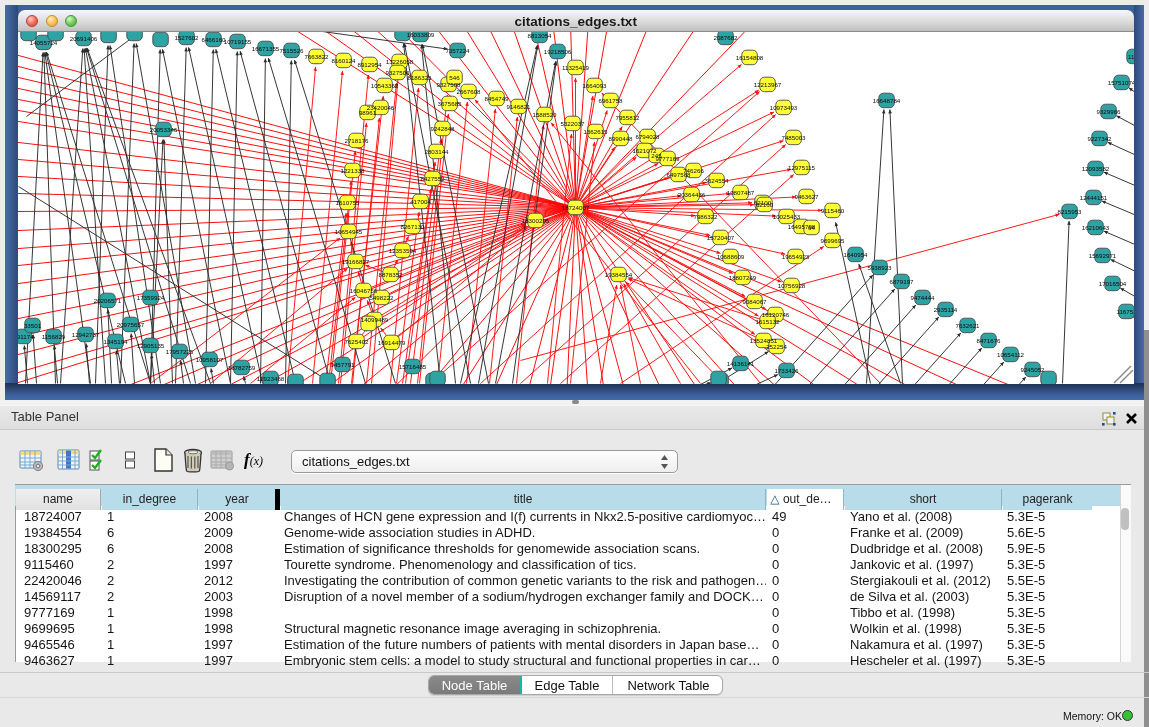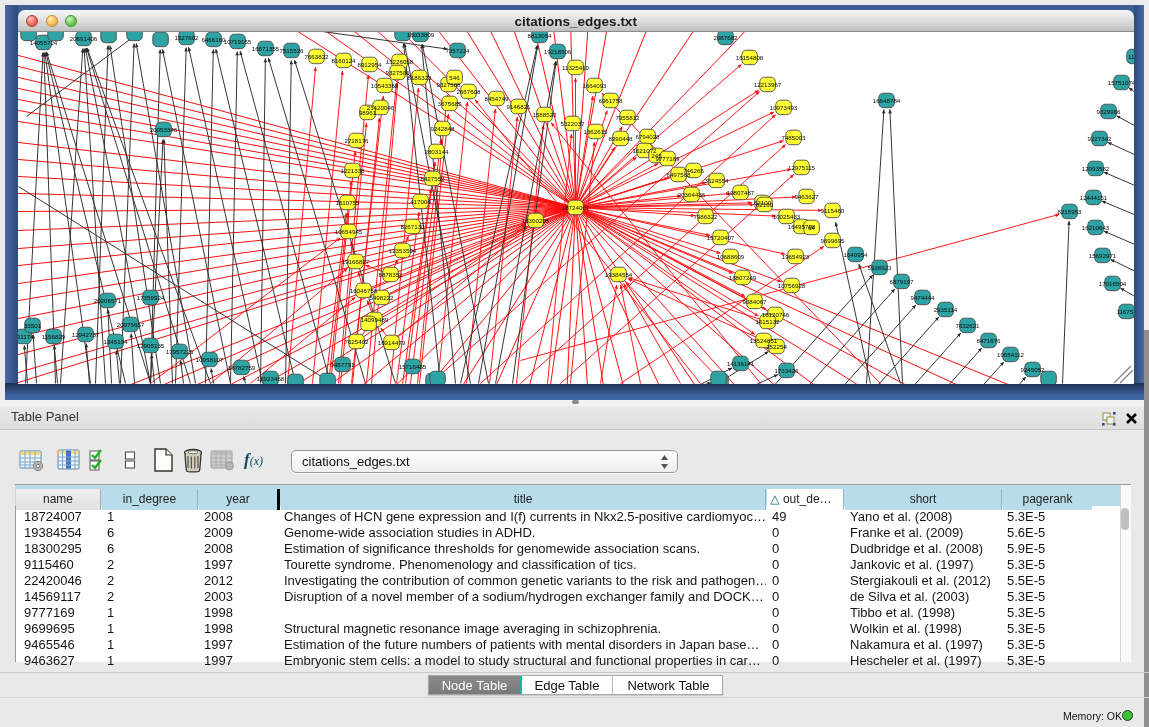--- a/index.html
+++ b/index.html
@@ -16,21 +16,21 @@
 .rightstrip{position:absolute;left:1144px;top:0;width:5px;height:727px;background:#ededed;}
 .rightstrip2{position:absolute;left:1144px;top:330px;width:5px;height:397px;background:#8f8f8f;}
 .dropdown{position:absolute;left:291px;top:450px;width:387px;height:23px;background:linear-gradient(180deg,#fefefe,#eee);border:1px solid #9a9a9a;border-radius:5px;box-shadow:0 1px 0 #fff;}
 .dropdown span{position:absolute;left:10px;top:3px;font-size:13px;color:#111;}
 .table-wrap{position:absolute;left:15px;top:484px;width:1116px;height:178px;background:#fff;border:1px solid #9a9a9a;border-bottom:none;}
 .thead{position:absolute;left:15px;top:485px;width:1105px;height:21px;background:#b9dcea;}
 .th{position:absolute;top:489px;height:21px;border-right:1px solid #8fb5c2;font-size:12px;color:#222;text-align:center;line-height:21px;}
 .row{position:absolute;left:15px;width:1105px;height:16px;font-size:13px;color:#151515;}
 .row span{position:absolute;top:0;white-space:nowrap;}
 .tabbar{position:absolute;left:0;top:672px;width:1149px;height:1px;background:#c9c9c9;}
-.seg{position:absolute;left:428px;top:675px;width:295px;height:20px;background:#fff;border:1px solid #a8a8a8;border-radius:0;overflow:hidden;box-shadow:0 1px 1px rgba(0,0,0,0.12);}
+.seg{position:absolute;left:428px;top:675px;width:295px;height:20px;background:#fff;border:1px solid #a8a8a8;border-radius:6px;overflow:hidden;box-shadow:0 1px 1px rgba(0,0,0,0.12);}
 .seg div{position:absolute;top:0;height:20px;font-size:13px;line-height:19px;text-align:center;color:#111;}
 .statusline{position:absolute;left:0;top:697px;width:1149px;height:1px;background:#d8d8d8;}
 .memtext{position:absolute;left:1063px;top:710px;font-size:10.5px;color:#111;}
 .memdot{position:absolute;left:1122px;top:710px;width:11px;height:11px;border-radius:50%;background:#35c335;border:1px solid #333;}
 </style></head><body>
 <div class="frame"></div>
 <div class="frameL"></div>
 <div class="frameR"></div>
 <div class="frameB"></div>
 <div class="titlebar">
@@ -768,34 +768,34 @@
 <path d="M4 6.5c0 0 1 16.5 1.6 17.5 0.7 1.2 12.1 1.2 12.8 0C19 23 20 6.5 20 6.5" fill="#cfcbb6" stroke="#333" stroke-width="1.3"></path>
 <path d="M7 9v12M10.4 9.5v12M13.8 9.5v12M17 9v12" stroke="#555" stroke-width="1.2"></path>
 <ellipse cx="12" cy="5.2" rx="5" ry="1.6" fill="#efeadb" stroke="#555" stroke-width="0.8"></ellipse>
 </svg></div>
 <div style="position:absolute;left:210px;top:448px;"><svg width="26" height="24" viewBox="0 0 26 24">
 <rect x="1" y="3" width="21" height="17" rx="1" fill="#cfcfcf" stroke="#9a9a9a"></rect>
 <rect x="1.5" y="3.5" width="20" height="3.4" fill="#bdbdbd"></rect>
 <path d="M1 10h21M1 14h21M1 17h21 M6 3v17M11 3v17M16 3v17" stroke="#aaa" stroke-width="1" fill="none"></path>
 <circle cx="19.5" cy="18" r="4" fill="#b5b5b5" stroke="#999"></circle>
 </svg></div>
-<div style="position:absolute;left:244px;top:450px;font-family:'Liberation Serif',serif;font-style:italic;font-size:17px;color:#0c4a6e;"><b>f</b><span style="font-size:12px;">(x)</span></div>
+<div style="position:absolute;left:244px;top:450px;font-family:'Liberation Serif',serif;font-style:italic;font-size:17px;color:#000000;"><b>f</b><span style="font-size:12px;">(x)</span></div>
 
 <div class="dropdown">
     <span>citations_edges.txt</span>
 <svg width="9" height="14" style="position:absolute;right:8px;top:4px;">
       <path d="M4.5 0 L8 5 L1 5 Z" fill="#555"></path>
       <path d="M4.5 14 L8 9 L1 9 Z" fill="#555"></path>
     </svg>
 </div>
 <div class="table-wrap"></div>
 <div class="thead"></div>
 <div class="th" style="left:16px;width:85px;background:linear-gradient(180deg,#efefef,#e2e2e2);border-right:1px solid #aaa;">name</div>
 <div class="th" style="left:102px;width:96px;background:#b9dcea;border-right:1px solid #8fb5c2;">in_degree</div>
-<div class="th" style="left:199px;width:81px;background:#b9dcea;border-right:3px solid #000000;">year</div>
+<div class="th" style="left:199px;width:81px;background:#b9dcea;border-right:5px solid #000000;">year</div>
 <div class="th" style="left:281px;width:485px;background:#b9dcea;border-right:1px solid #8fb5c2;">title</div>
 <div class="th" style="left:767px;width:77px;background:#ffffff;text-align:left;border-right:1px solid #8fb5c2;"><span style="color:#1a5a7a;">&nbsp;△</span> out_de…</div>
 <div class="th" style="left:845px;width:157px;background:#b9dcea;border-right:1px solid #8fb5c2;">short</div>
 <div class="th" style="left:1003px;width:89px;background:#b9dcea;border-right:none;">pagerank</div>
 <div class="row" style="top:509px">
     <span style="left:9px">18724007</span>
     <span style="left:92px">1</span>
     <span style="left:189px">2008</span>
     <span style="left:269px;width:482px;overflow:hidden;">Changes of HCN gene expression and I(f) currents in Nkx2.5-positive cardiomyoc…</span>
     <span style="left:757px">49</span>

